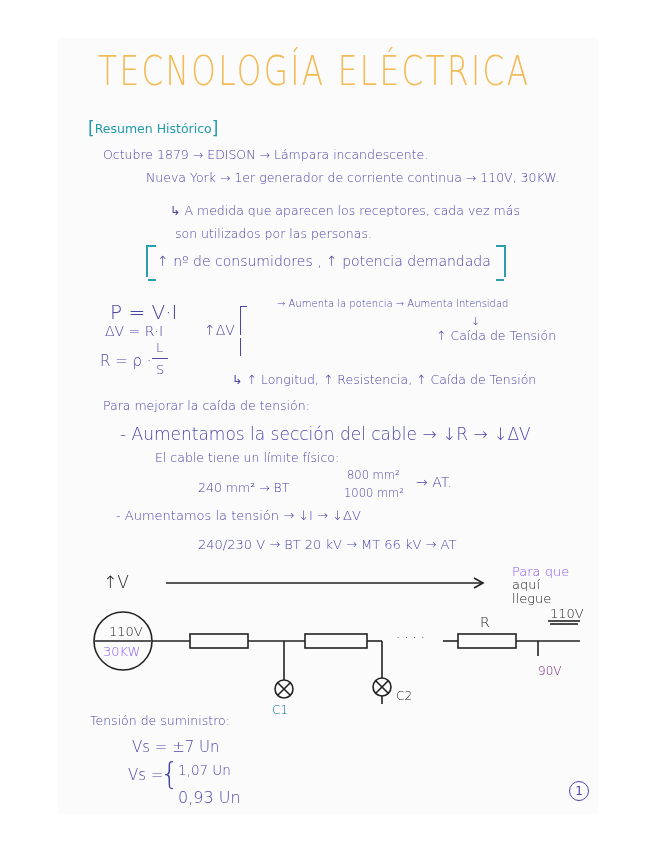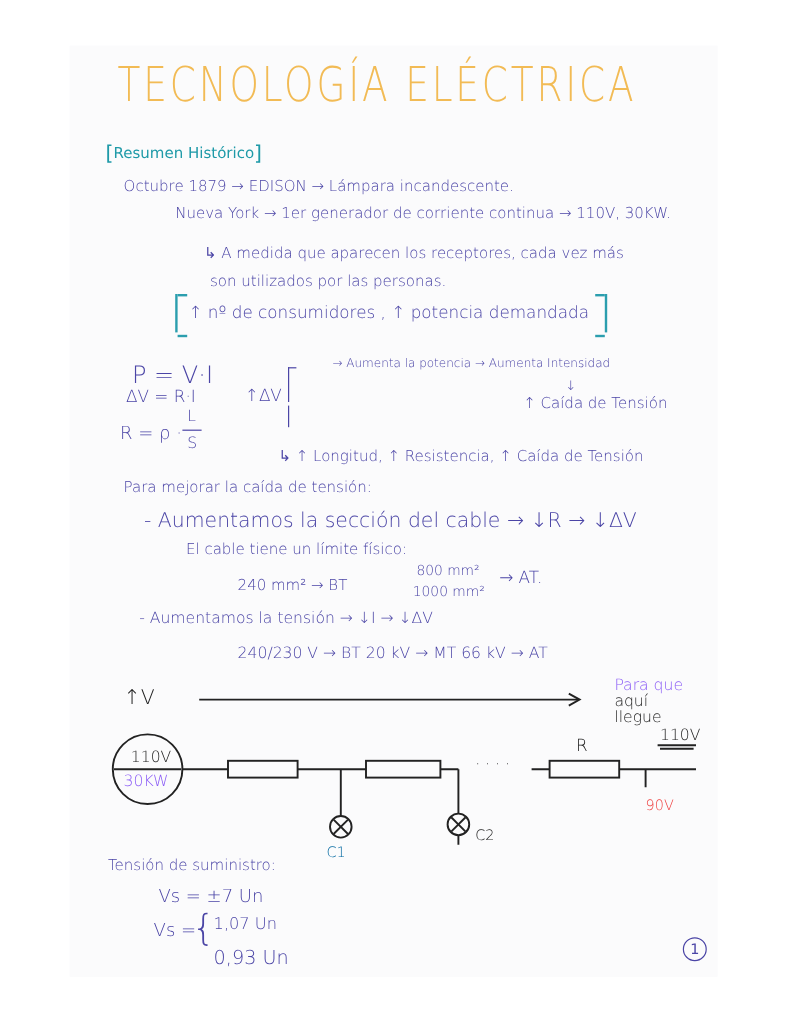--- a/index.html
+++ b/index.html
@@ -92,21 +92,21 @@
 </svg>
 <div class="t" style="left:103px;top:572px;font-size:17px;color:#222;">↑V</div>
 <div class="t" style="left:502px;top:564px;font-size:13px;color:#8b5cf6;margin-left:10px;">Para que</div>
 <div class="t" style="left:512px;top:577px;font-size:13px;color:#222;">aquí</div>
 <div class="t" style="left:512px;top:591px;font-size:13px;color:#222;">llegue</div>
 <div class="t" style="left:550px;top:606px;font-size:13px;color:#222;">110V</div>
 <div class="t" style="left:109px;top:624px;font-size:13px;color:#222;">110V</div>
 <div class="t" style="left:103px;top:644px;font-size:13px;color:#8b5cf6;">30KW</div>
 <div class="t" style="left:480px;top:614px;font-size:14px;color:#222;">R</div>
 <div class="t" style="left:396px;top:630px;font-size:13px;color:#222;">· · · ·</div>
-<div class="t" style="left:538px;top:664px;font-size:12px;color:#ef4444;">90V</div>
+<div class="t" style="left:538px;top:664px;font-size:12px;color:#701a75;">90V</div>
 <div class="t" style="left:272px;top:703px;font-size:12px;color:#0369a1;">C1</div>
 <div class="t" style="left:396px;top:689px;font-size:12px;color:#222;">C2</div>
 
 <div class="t" style="left:90px;top:713px;font-size:12.5px;">Tensión de suministro:</div>
 <div class="t" style="left:132px;top:738px;font-size:15px;">Vs = ±7 Un</div>
 <div class="t" style="left:128px;top:766px;font-size:15px;">Vs =</div>
 <div class="t" style="left:160px;top:756px;font-size:30px;">{</div>
 <div class="t" style="left:178px;top:762px;font-size:13.5px;">1,07 Un</div>
 <div class="t" style="left:178px;top:788px;font-size:16px;">0,93 Un</div>
 

